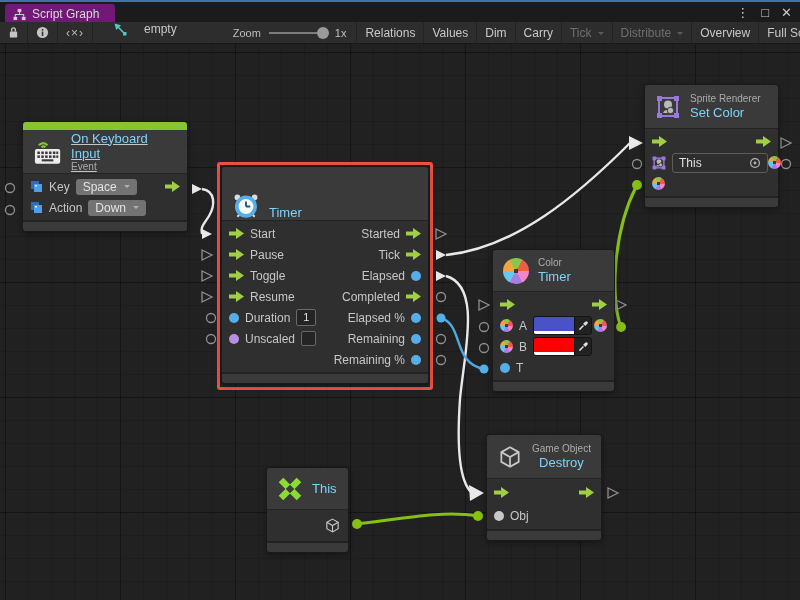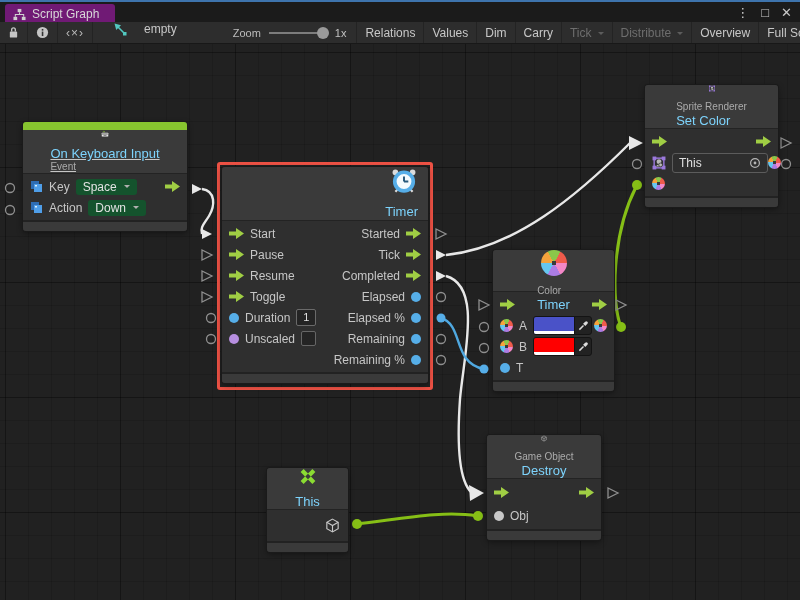--- a/index.html
+++ b/index.html
@@ -37,38 +37,38 @@
       linear-gradient(90deg,rgba(0,0,0,.13) 1px,transparent 1px);
     background-size:115px 115px,115px 115px,23px 23px,23px 23px;
     background-position:5px 8px,5px 8px,5px 8px,5px 8px;}
 
   svg.wires{position:absolute;top:0;left:0;z-index:1;pointer-events:none;}
   .sel-border{position:absolute;z-index:2;border:3px solid var(--selection_red);border-radius:3px;}
 
   .node{position:absolute;z-index:3;background:#2f2f2f;border-radius:3px;
         box-shadow:0 0 0 1px #1a1a1a,0 2px 6px rgba(0,0,0,.45);font-size:12px;color:#c6c6c6;}
   .accent{height:8px;border-radius:3px 3px 0 0;background:var(--accent_green);}
-  .nhead{display:flex;align-items:center;gap:9px;padding:0 10px;background:#3a3a3a;border-bottom:1px solid #232323;box-sizing:border-box;flex-direction:column;}
+  .nhead{display:flex;align-items:center;gap:9px;padding:0 10px;background:#3a3a3a;border-bottom:1px solid #232323;box-sizing:border-box;}
   .nhead.rtop{border-radius:3px 3px 0 0;}
   .ntitle{color:#7dd3fc;font-size:13px;line-height:15px;}
   .ncat{color:#ababab;font-size:10px;line-height:12px;}
   .nbody{padding:2px 0;}
   .nfoot{height:9px;background:#3a3a3a;border-top:2px solid #222;border-radius:0 0 3px 3px;}
 
   .trow{display:flex;justify-content:space-between;align-items:center;height:21px;padding:0 7px;}
   .trow23{height:23px;}
   .pl,.pr{display:flex;align-items:center;gap:6px;}
   .dot{width:10px;height:10px;border-radius:50%;display:inline-block;flex:0 0 auto;}
   .dot.blue{background:var(--value_blue);}
   .dot.purple{background:var(--bool_purple);}
   .dot.gray{background:var(--object_gray);}
   svg.fa{display:block;flex:0 0 auto;}
   svg.fa path{fill:var(--flow_green);}
 
-  .dd{display:flex;align-items:center;gap:7px;background:#14532d;border-radius:3px;padding:1px 7px;color:#e2e2e2;}
+  .dd{display:flex;align-items:center;gap:7px;background:#737373;border-radius:3px;padding:1px 7px;color:#e2e2e2;}
   .dd .caret{margin:3px 0 0 0;border-top-color:#b0b0b0;}
   .numbox{min-width:10px;padding:0 4px;height:15px;line-height:15px;background:#242424;border:1px solid #6a6a6a;
           border-radius:2px;color:#e0e0e0;font-size:11px;text-align:center;}
   .checkbox{width:13px;height:13px;background:#242424;border:1px solid #666;border-radius:2px;}
   .swatchbox{display:flex;align-items:stretch;background:#222;border:1px solid #141414;border-radius:3px;overflow:hidden;height:17px;}
   .swatch{width:40px;position:relative;}
   .swatch::after{content:"";position:absolute;left:0;right:0;bottom:0;height:3px;background:#fff;}
   .eyedrop{width:16px;display:flex;align-items:center;justify-content:center;border-left:1px solid #141414;}
   .objfield{display:flex;align-items:center;gap:6px;background:#2e2e2e;border:1px solid #5c5c5c;border-radius:3px;
             padding:0 6px;height:18px;width:82px;color:#e0e0e0;}
@@ -314,39 +314,39 @@
             <svg class="fa" width="15" height="11" viewBox="0 0 15 11">
               <path d="M0 3.5 h7 V0 l8 5.5 -8 5.5 V7.5 H0 Z"></path>
             </svg>
           </div>
       </div>
       <div class="trow">
         <div class="pl">
             <svg class="fa" width="15" height="11" viewBox="0 0 15 11">
               <path d="M0 3.5 h7 V0 l8 5.5 -8 5.5 V7.5 H0 Z"></path>
             </svg>
-            <span>Resume</span>
-          </div>
-        <div class="pr">
-            <span>Completed</span>
-            <svg class="fa" width="15" height="11" viewBox="0 0 15 11">
-              <path d="M0 3.5 h7 V0 l8 5.5 -8 5.5 V7.5 H0 Z"></path>
-            </svg>
-          </div>
-      </div>
-      <div class="trow">
-        <div class="pl">
-            <svg class="fa" width="15" height="11" viewBox="0 0 15 11">
-              <path d="M0 3.5 h7 V0 l8 5.5 -8 5.5 V7.5 H0 Z"></path>
-            </svg>
             <span>Toggle</span>
           </div>
         <div class="pr">
             <span>Elapsed</span>
             <span class="dot blue"></span>
+          </div>
+      </div>
+      <div class="trow">
+        <div class="pl">
+            <svg class="fa" width="15" height="11" viewBox="0 0 15 11">
+              <path d="M0 3.5 h7 V0 l8 5.5 -8 5.5 V7.5 H0 Z"></path>
+            </svg>
+            <span>Resume</span>
+          </div>
+        <div class="pr">
+            <span>Completed</span>
+            <svg class="fa" width="15" height="11" viewBox="0 0 15 11">
+              <path d="M0 3.5 h7 V0 l8 5.5 -8 5.5 V7.5 H0 Z"></path>
+            </svg>
           </div>
       </div>
       <div class="trow">
         <div class="pl">
             <span class="dot blue"></span>
             <span>Duration</span>
             <span class="numbox">1</span>
           </div>
         <div class="pr">
             <span>Elapsed %</span>

